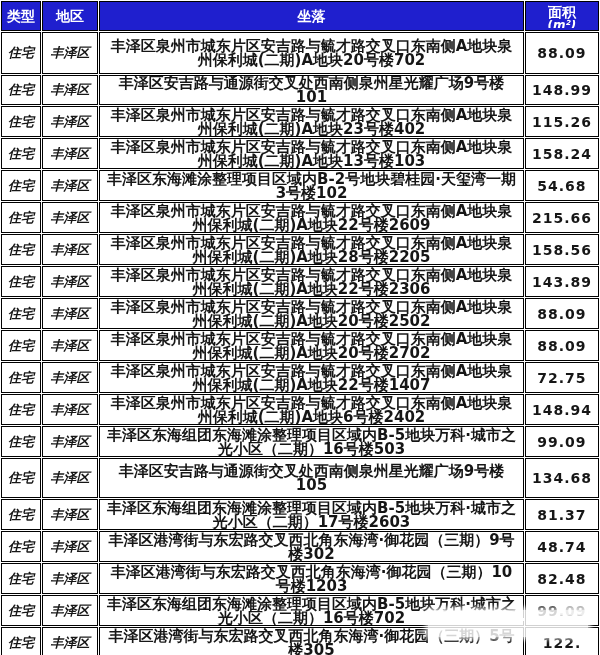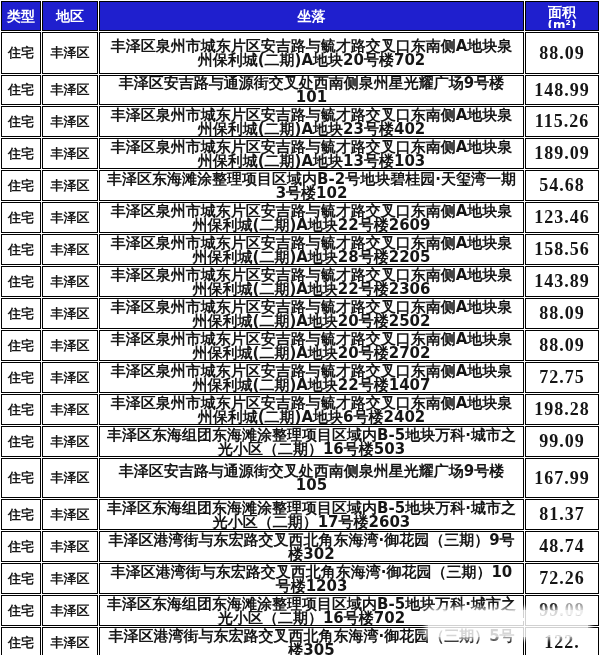--- a/index.html
+++ b/index.html
@@ -33,30 +33,30 @@
     overflow:hidden;
   }
   thead th{
     height:28px;
     background:var(--header-bg);
     color:var(--header-text);
     font-size:14px;font-weight:bold;
     line-height:15px;
   }
   thead th .sub{
-    display:block;font-size:12px;line-height:11px;height:8px;overflow:hidden;
+    display:block;font-size:12px;line-height:11px;height:8px;overflow:hidden;font-style:italic;
   }
   tbody td{
     color:var(--body-text);
     font-weight:bold;
     background:#ffffff;
   }
-  td.cell-type,td.cell-district{font-size:13px;}
+  td.cell-type,td.cell-district{font-size:13px;font-style:italic;}
   td.cell-address{font-size:15px;line-height:14px;padding:0 6px;}
-  td.cell-area{font-size:18px;letter-spacing:1px;font-family:Liberation Serif, serif;}
+  td.cell-area{font-size:14px;letter-spacing:1px;}
   tbody tr{height:31px;}
   tbody tr:nth-child(1){height:42px;}
   tbody tr:nth-child(2){height:23px;}
   tbody tr:nth-child(14){height:40px;}
   
   .wm-blob{
     position:absolute;left:428px;top:610px;width:160px;height:27px;
     background:rgba(255,255,255,0.82);
     box-shadow:0 0 4px 3px rgba(255,255,255,0.65);
     border-radius:3px;
@@ -107,35 +107,35 @@
     <td class="cell-type">住宅</td>
     <td class="cell-district">丰泽区</td>
     <td class="cell-address">丰泽区泉州市城东片区安吉路与毓才路交叉口东南侧A地块泉州保利城(二期)A地块23号楼402</td>
     <td class="cell-area">115.26</td>
   </tr>
 
   <tr>
     <td class="cell-type">住宅</td>
     <td class="cell-district">丰泽区</td>
     <td class="cell-address">丰泽区泉州市城东片区安吉路与毓才路交叉口东南侧A地块泉州保利城(二期)A地块13号楼103</td>
-    <td class="cell-area">189.09</td>
+    <td class="cell-area">158.24</td>
   </tr>
 
   <tr>
     <td class="cell-type">住宅</td>
     <td class="cell-district">丰泽区</td>
     <td class="cell-address">丰泽区东海滩涂整理项目区域内B-2号地块碧桂园·天玺湾一期3号楼102</td>
     <td class="cell-area">54.68</td>
   </tr>
 
   <tr>
     <td class="cell-type">住宅</td>
     <td class="cell-district">丰泽区</td>
     <td class="cell-address">丰泽区泉州市城东片区安吉路与毓才路交叉口东南侧A地块泉州保利城(二期)A地块22号楼2609</td>
-    <td class="cell-area">123.46</td>
+    <td class="cell-area">215.66</td>
   </tr>
 
   <tr>
     <td class="cell-type">住宅</td>
     <td class="cell-district">丰泽区</td>
     <td class="cell-address">丰泽区泉州市城东片区安吉路与毓才路交叉口东南侧A地块泉州保利城(二期)A地块28号楼2205</td>
     <td class="cell-area">158.56</td>
   </tr>
 
   <tr>
@@ -163,56 +163,56 @@
     <td class="cell-type">住宅</td>
     <td class="cell-district">丰泽区</td>
     <td class="cell-address">丰泽区泉州市城东片区安吉路与毓才路交叉口东南侧A地块泉州保利城(二期)A地块22号楼1407</td>
     <td class="cell-area">72.75</td>
   </tr>
 
   <tr>
     <td class="cell-type">住宅</td>
     <td class="cell-district">丰泽区</td>
     <td class="cell-address">丰泽区泉州市城东片区安吉路与毓才路交叉口东南侧A地块泉州保利城(二期)A地块6号楼2402</td>
-    <td class="cell-area">198.28</td>
+    <td class="cell-area">148.94</td>
   </tr>
 
   <tr>
     <td class="cell-type">住宅</td>
     <td class="cell-district">丰泽区</td>
     <td class="cell-address">丰泽区东海组团东海滩涂整理项目区域内B-5地块万科·城市之光小区（二期）16号楼503</td>
     <td class="cell-area">99.09</td>
   </tr>
 
   <tr>
     <td class="cell-type">住宅</td>
     <td class="cell-district">丰泽区</td>
     <td class="cell-address">丰泽区安吉路与通源街交叉处西南侧泉州星光耀广场9号楼105</td>
-    <td class="cell-area">167.99</td>
+    <td class="cell-area">134.68</td>
   </tr>
 
   <tr>
     <td class="cell-type">住宅</td>
     <td class="cell-district">丰泽区</td>
     <td class="cell-address">丰泽区东海组团东海滩涂整理项目区域内B-5地块万科·城市之光小区（二期）17号楼2603</td>
     <td class="cell-area">81.37</td>
   </tr>
 
   <tr>
     <td class="cell-type">住宅</td>
     <td class="cell-district">丰泽区</td>
     <td class="cell-address">丰泽区港湾街与东宏路交叉西北角东海湾·御花园（三期）9号楼302</td>
     <td class="cell-area">48.74</td>
   </tr>
 
   <tr>
     <td class="cell-type">住宅</td>
     <td class="cell-district">丰泽区</td>
     <td class="cell-address">丰泽区港湾街与东宏路交叉西北角东海湾·御花园（三期）10号楼1203</td>
-    <td class="cell-area">72.26</td>
+    <td class="cell-area">82.48</td>
   </tr>
 
   <tr>
     <td class="cell-type">住宅</td>
     <td class="cell-district">丰泽区</td>
     <td class="cell-address">丰泽区东海组团东海滩涂整理项目区域内B-5地块万科·城市之光小区（二期）16号楼702</td>
     <td class="cell-area">99.09</td>
   </tr>
 
   <tr>

